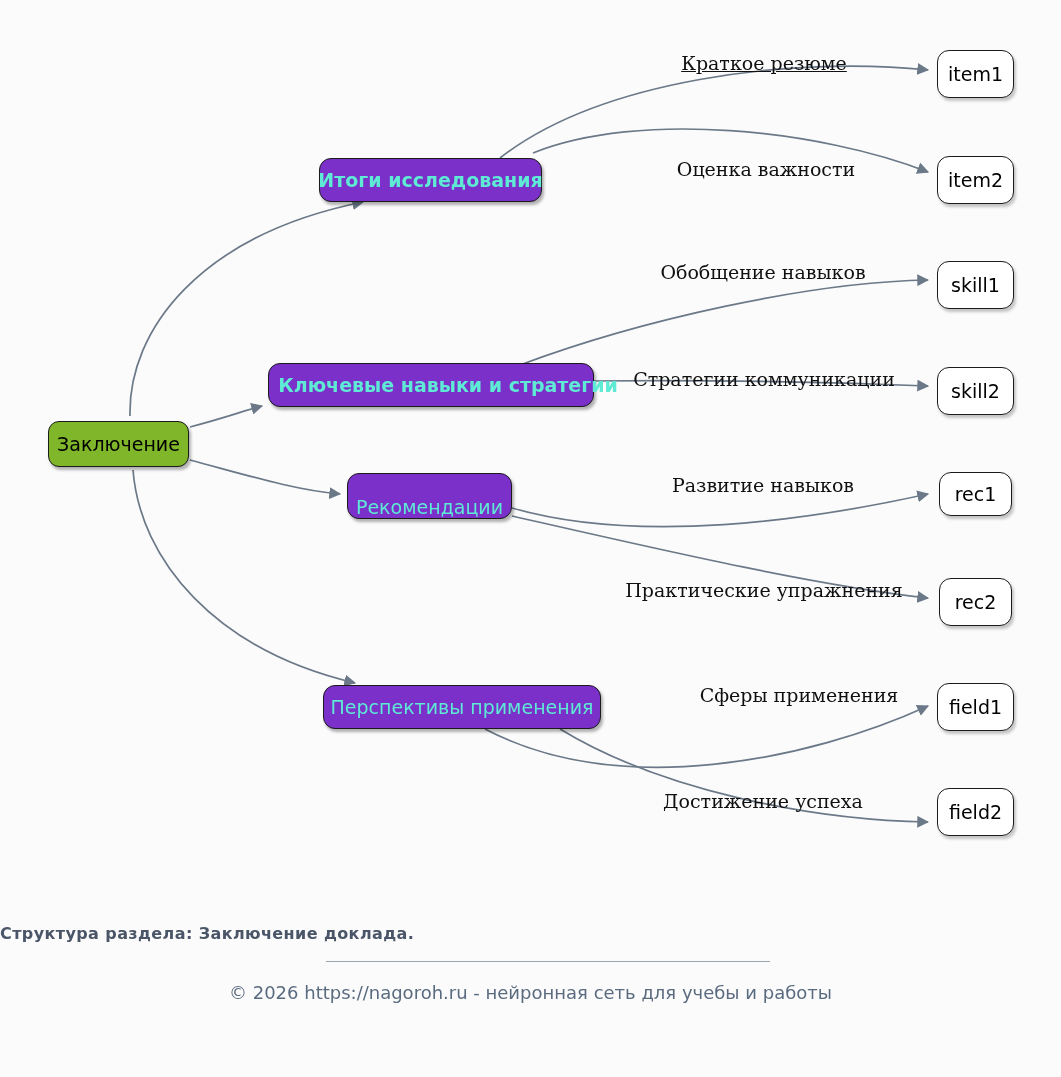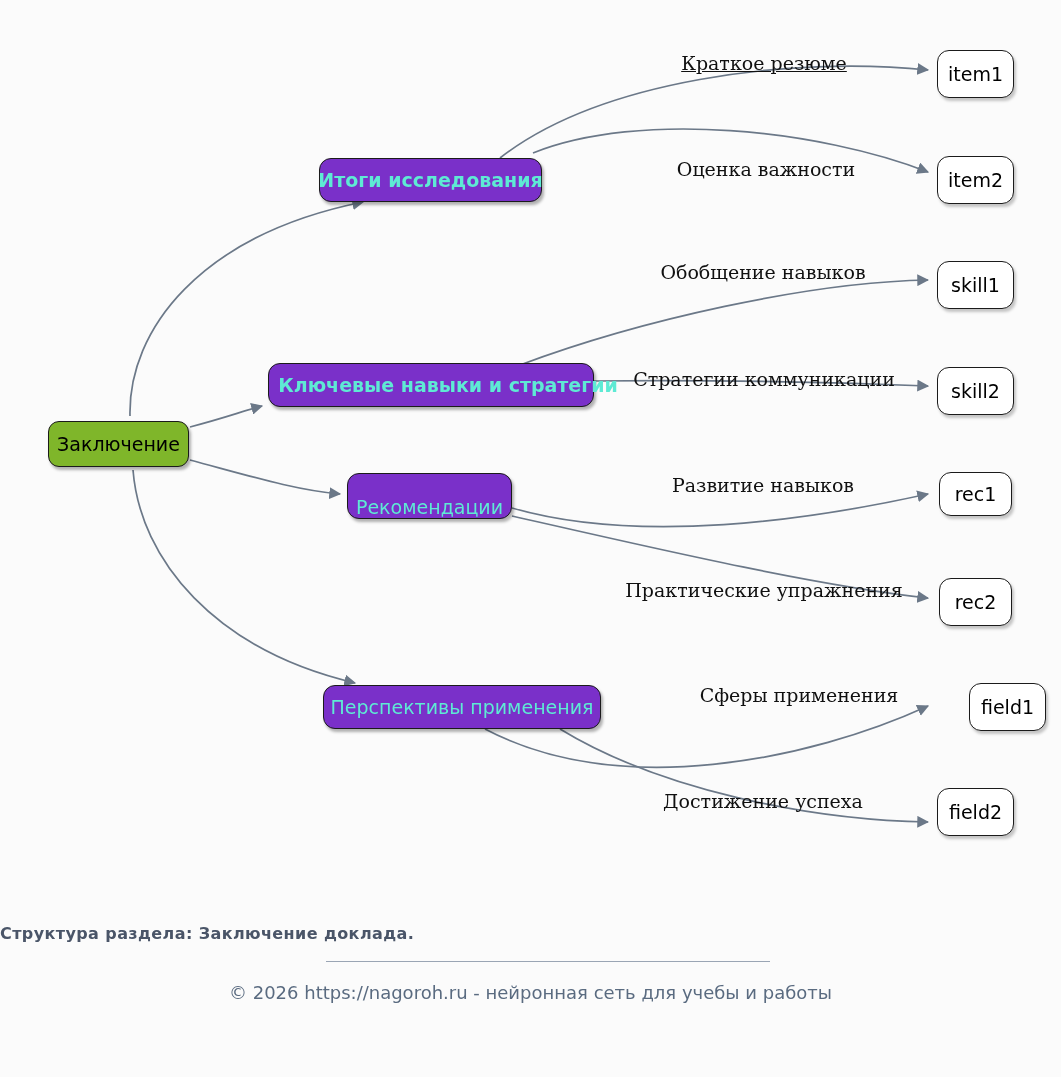--- a/index.html
+++ b/index.html
@@ -153,21 +153,21 @@
 </div>
 <div class="node node-leaf" style="left:937px; top:367px; width:77px; height:48px;">
   <span>skill2</span>
 </div>
 <div class="node node-leaf" style="left:939px; top:472px; width:73px; height:44px;">
   <span>rec1</span>
 </div>
 <div class="node node-leaf" style="left:939px; top:578px; width:73px; height:48px;">
   <span>rec2</span>
 </div>
-<div class="node node-leaf" style="left:937px; top:683px; width:77px; height:48px;margin-left:32px;">
+<div class="node node-leaf" style="left:937px; top:683px; width:77px; height:48px;">
   <span>field1</span>
 </div>
 <div class="node node-leaf" style="left:937px; top:788px; width:77px; height:48px;">
   <span>field2</span>
 </div>
 
 <div class="edge-label" style="left:764px; top:63px;text-decoration:underline;">Краткое резюме</div>
 <div class="edge-label" style="left:766px; top:169px;">Оценка важности</div>
 <div class="edge-label" style="left:763px; top:272px;">Обобщение навыков</div>
 <div class="edge-label" style="left:764px; top:379px;">Стратегии коммуникации</div>

